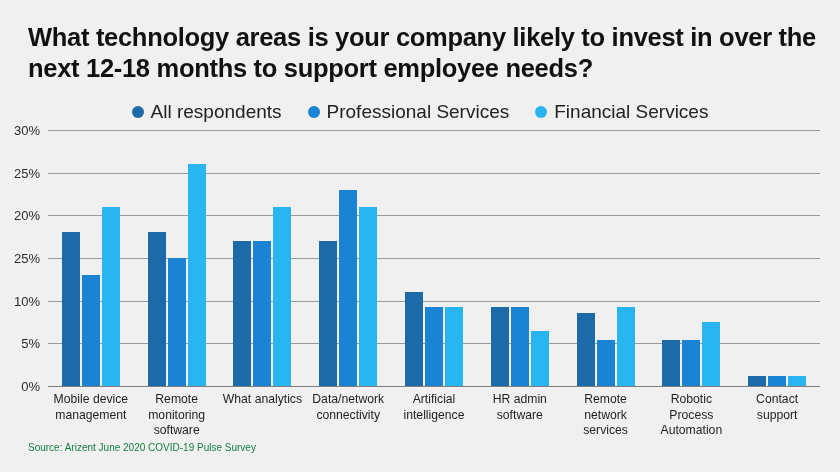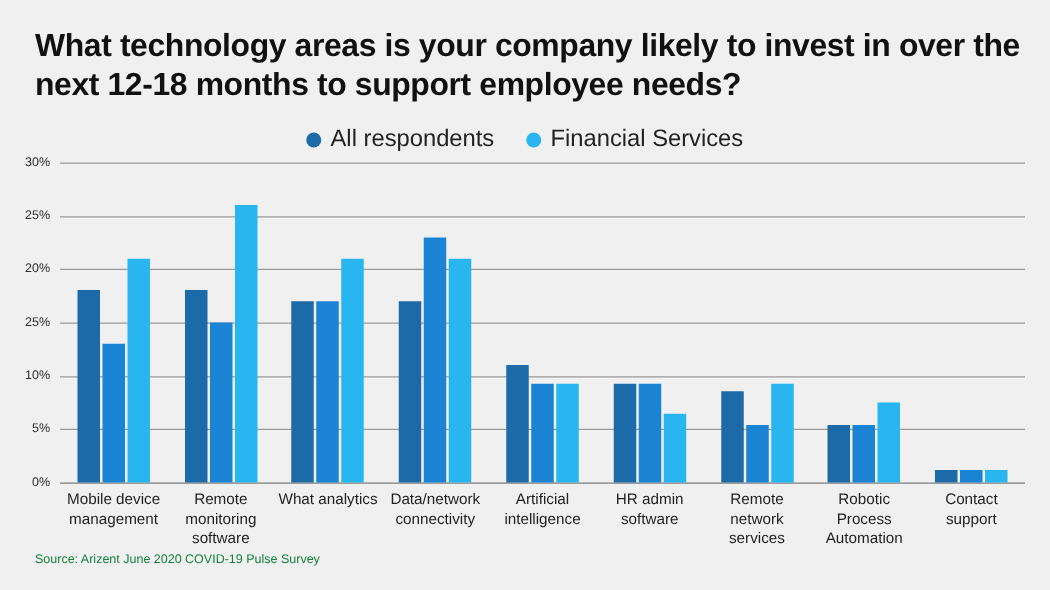--- a/index.html
+++ b/index.html
@@ -70,21 +70,21 @@
     background: #9a9a9a;
   }
   .gridline.baseline {
     background: #7d7d7d;
   }
   .ytick {
     position: absolute;
     right: 100%;
     margin-right: 8px;
     transform: translateY(-50%);
-    font-size: 10px;
+    font-size: 13px;
     color: #2b2b2b;
     white-space: nowrap;
   }
   .groups {
     position: absolute;
     left: 0;
     top: 0;
     width: 100%;
     height: 100%;
     display: flex;
@@ -133,20 +133,24 @@
 <body>
 
 <div class="chart-root">
 
   <div class="title">What technology areas is your company likely to invest in over the next 12-18 months to support employee needs?</div>
 
   <div class="legend" id="legend">
       <div class="legend-item">
         <span class="legend-dot" style="background: rgb(28, 107, 168);"></span>
         <span>All respondents</span>
+      </div>
+      <div class="legend-item">
+        <span class="legend-dot" style="background: rgb(27, 131, 211);"></span>
+        <span>Professional Services</span>
       </div>
       <div class="legend-item">
         <span class="legend-dot" style="background: rgb(41, 182, 240);"></span>
         <span>Financial Services</span>
       </div>
     </div>
 
   <div class="plot">
     <div id="gridlines">
         <div class="gridline" style="top: 0%;">

